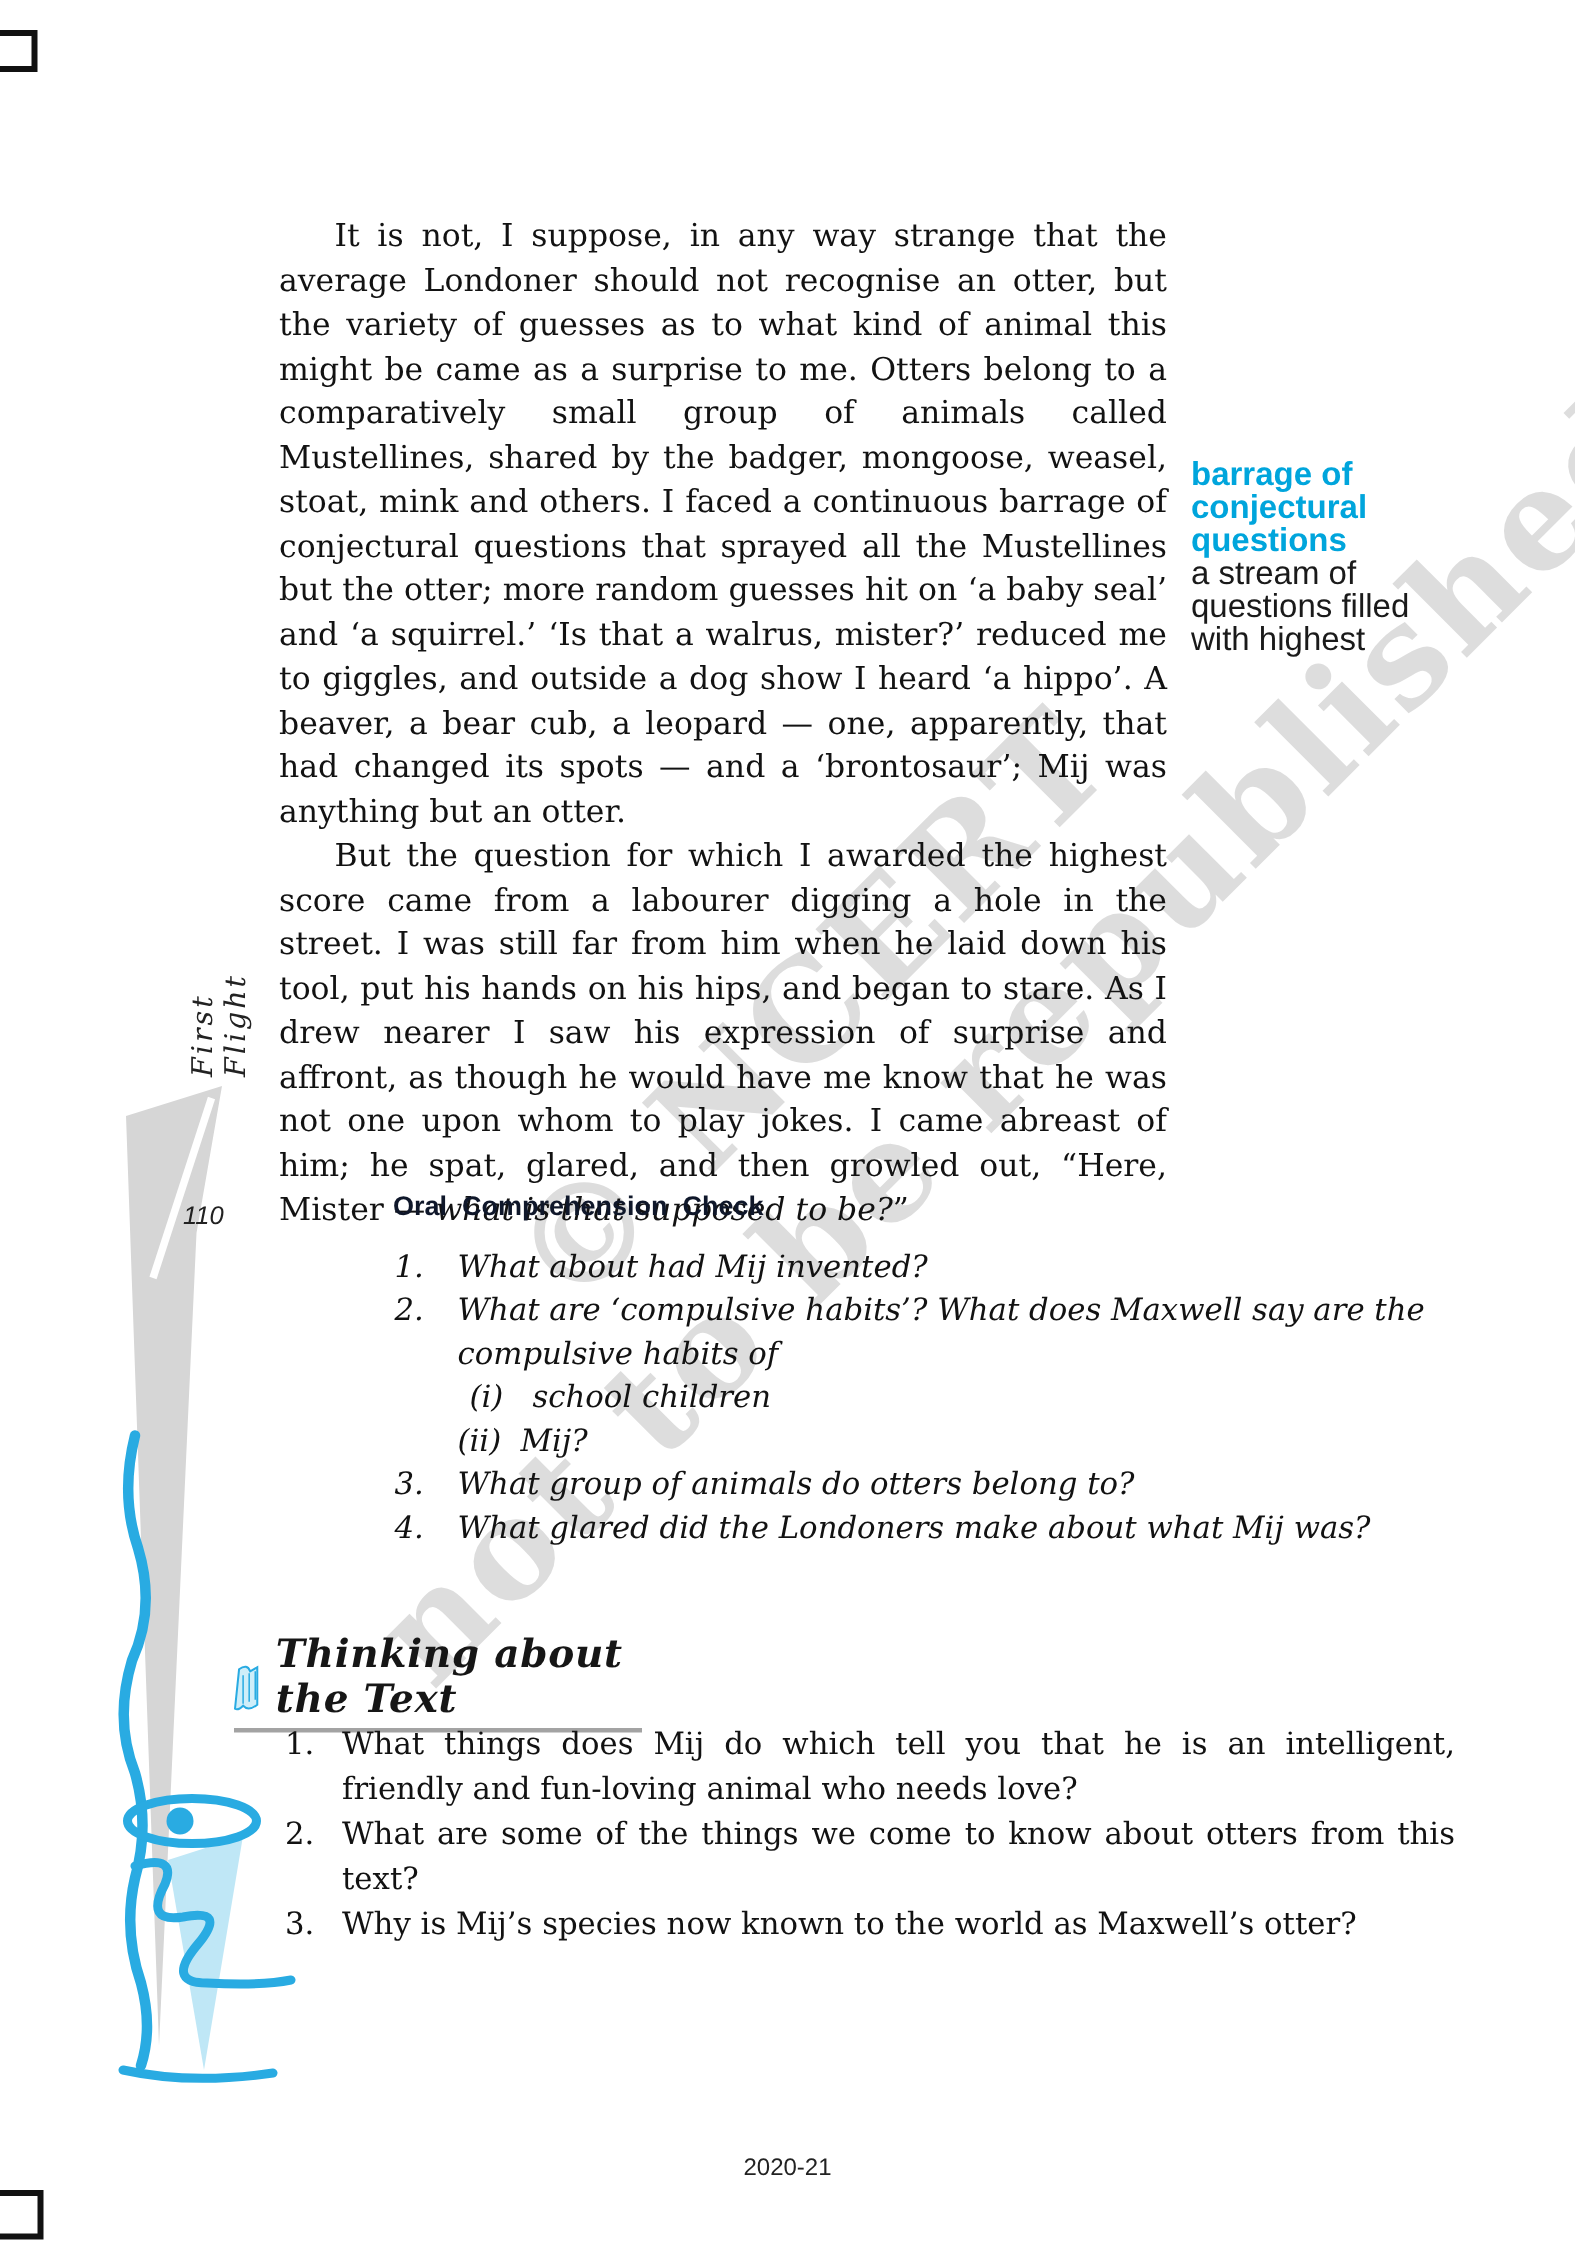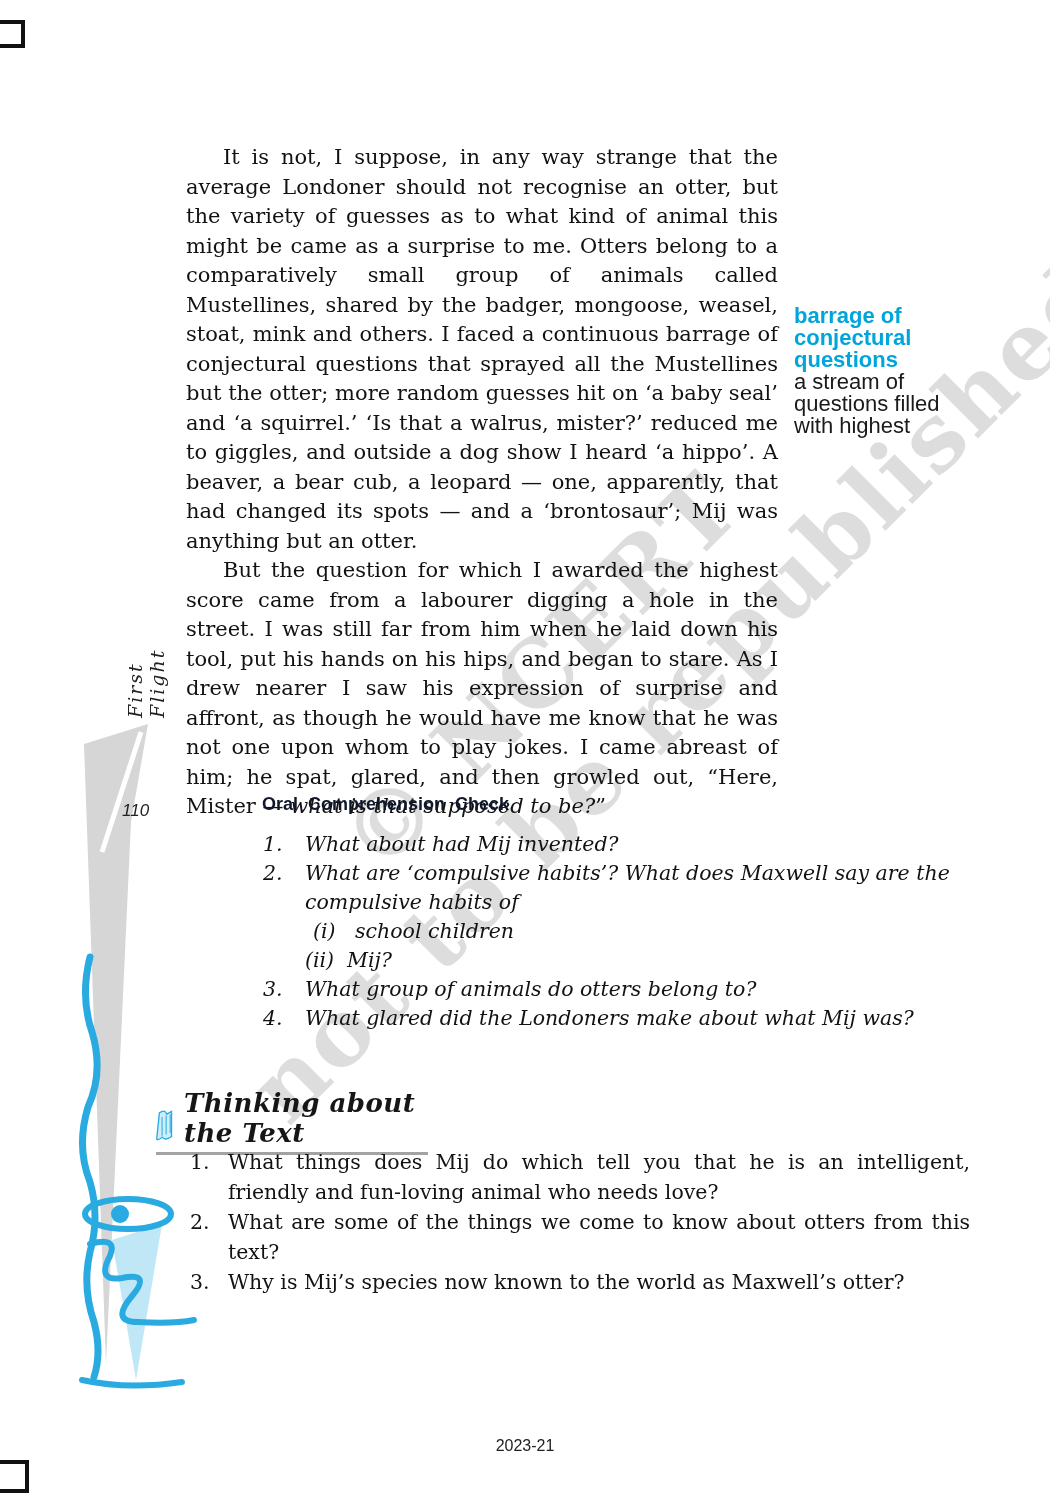--- a/index.html
+++ b/index.html
@@ -185,15 +185,15 @@
     <div class="q-row">
       <span class="q-num">2.</span>
       <span class="q-text">What are some of the things we come to know about otters from this text?</span>
     </div>
     <div class="q-row">
       <span class="q-num">3.</span>
       <span class="q-text">Why is Mij’s species now known to the world as Maxwell’s otter?</span>
     </div>
   </div>
 
-  <div class="footer">2023-21</div>
+  <div class="footer">2020-21</div>
 
 </div>
 
 </body></html>

